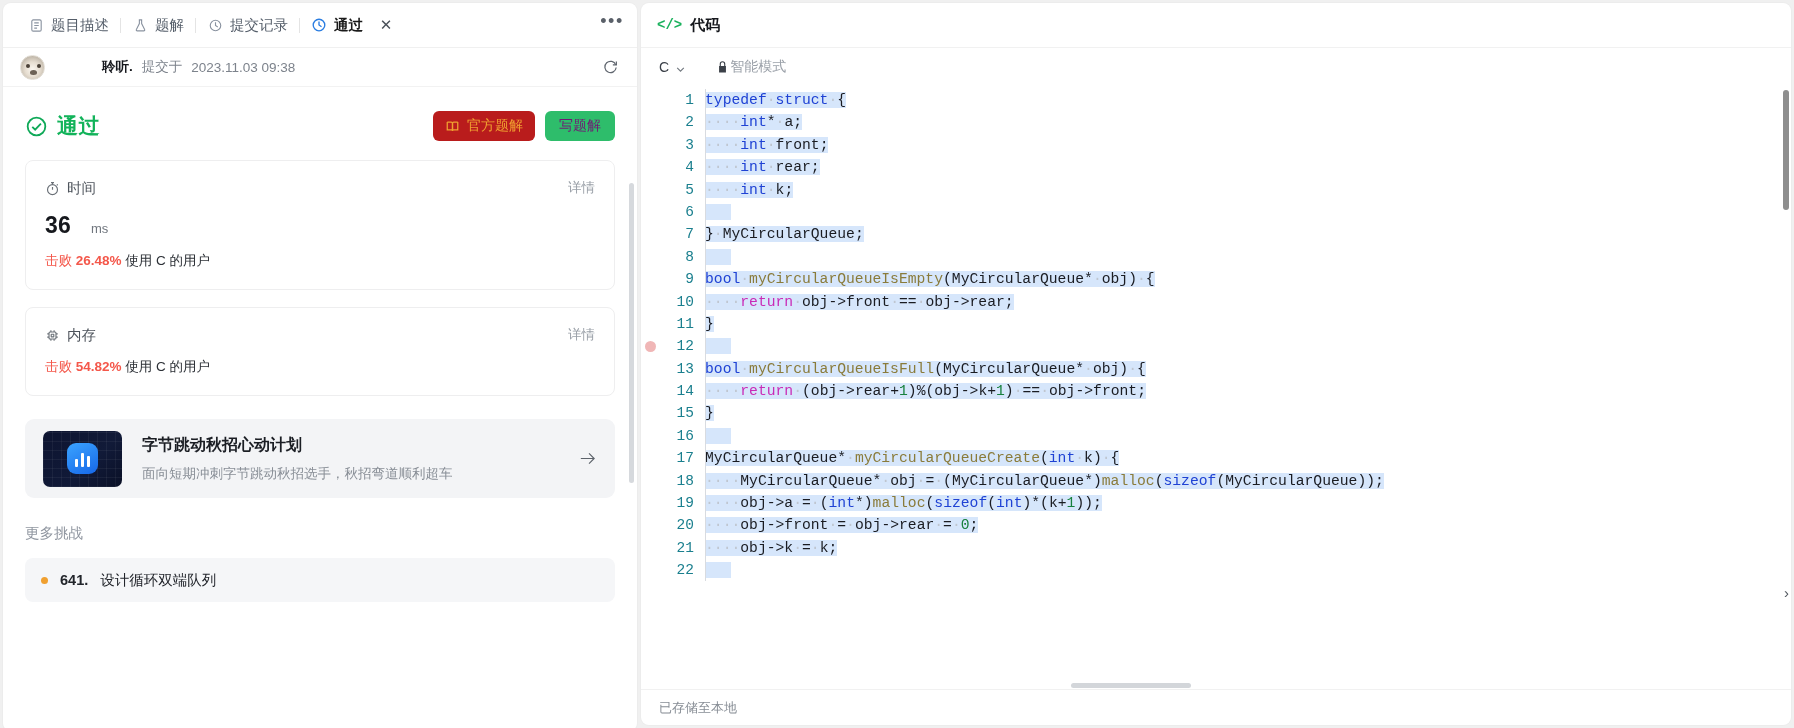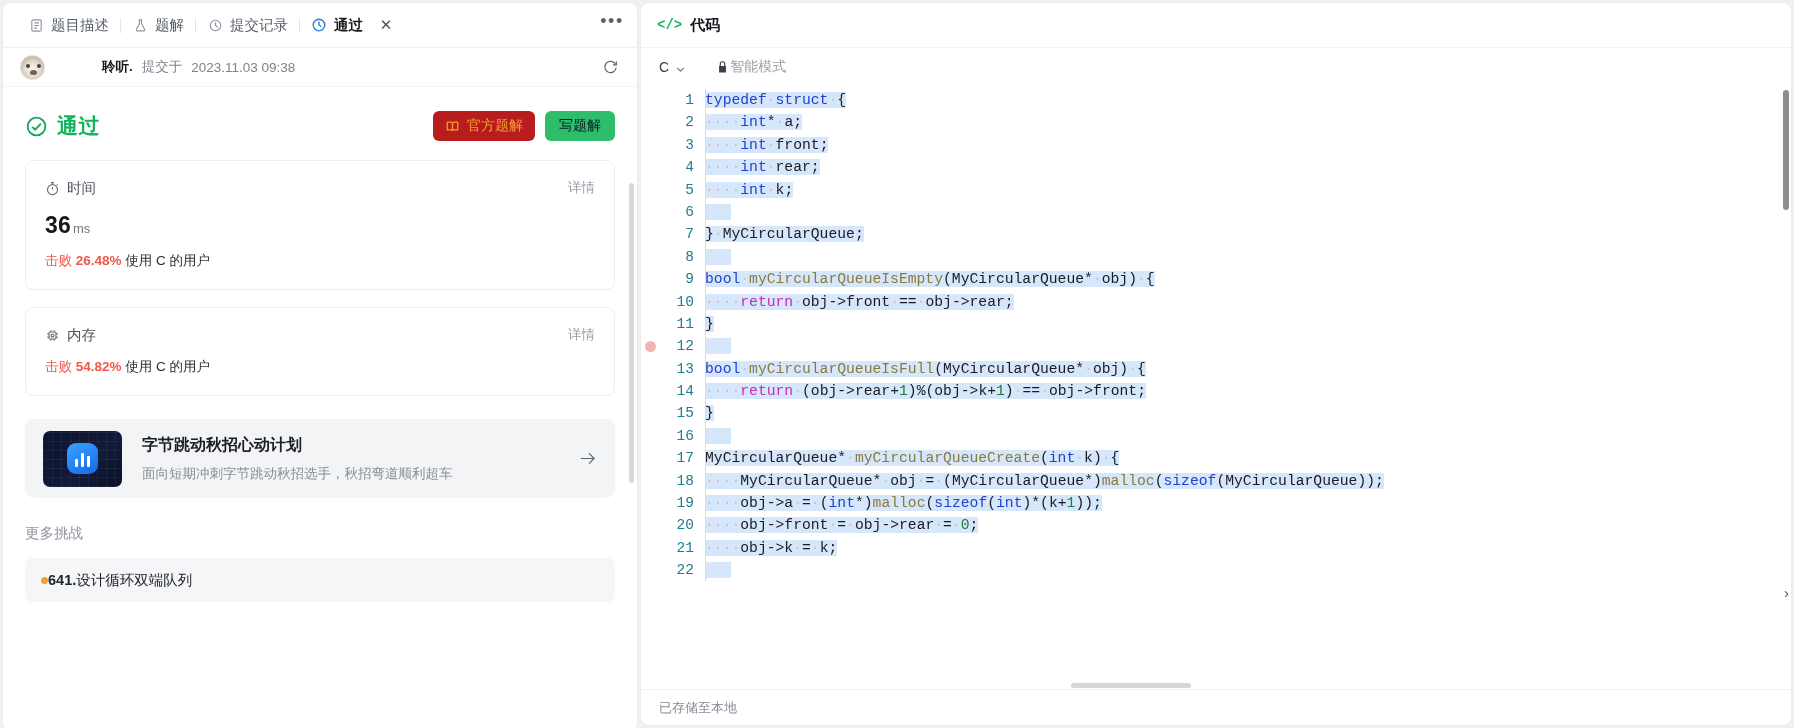--- a/index.html
+++ b/index.html
@@ -84,37 +84,37 @@
   .pass-text { font-size: 21px; color: #12b35a; font-weight: 600; letter-spacing: .5px; }
   .result-spacer { flex: 1; }
   .btn-solution {
     display: flex; align-items: center; gap: 7px;
     background: #b91c1c; color: #f0a030; border: none;
     border-radius: 6px; height: 30px; padding: 0 12px;
     font-size: 14px; cursor: pointer; font-family: inherit;
   }
   .book-icon { width: 15px; height: 15px; display:block; }
   .btn-write {
-    background: #2ebd6b; color: #0f172a; border: none; border-radius: 6px;
+    background: #2ebd6b; color: #701a75; border: none; border-radius: 6px;
     height: 30px; padding: 0 14px; margin-left: 10px;
     font-size: 14px; cursor: pointer; font-family: inherit;
   }
 
   .stat-card {
     border: 1px solid #eeeeef; border-radius: 8px;
     padding: 17px 19px 19px 19px; margin-top: 17px; background: #fff;
   }
   .stat-head { display: flex; align-items: center; height: 20px; }
   .stat-icon { width: 15px; height: 15px; margin-right: 7px; color: #6b7178; }
   .stat-title { font-size: 14.5px; color: #4e545c; }
   .stat-head-spacer { flex: 1; }
   .stat-detail { font-size: 13.5px; color: #9aa0a8; cursor: pointer; }
   .stat-value { margin-top: 14px; display: flex; align-items: baseline; }
   .stat-num { font-size: 23px; font-weight: 700; color: #16181d; letter-spacing: .2px; }
-  .stat-unit { font-size: 13px; color: #70767e; margin-left: 2px; }
+  .stat-unit { font-size: 13px; color: #70767e; margin-left: 20px; }
   .stat-beat { margin-top: 13px; font-size: 13.5px; color: #2c3036; }
   .beat-label { color: #f4574a; }
   .beat-pct { color: #f4574a; font-weight: 600; }
 
   .promo {
     margin-top: 23px; background: #f3f4f6; border-radius: 9px;
     height: 79px; display: flex; align-items: center; padding: 0 16px 0 18px; cursor: pointer;
   }
   .promo-thumb {
     width: 79px; height: 56px; border-radius: 7px; flex: 0 0 79px;
@@ -134,21 +134,21 @@
   .promo-badge i:nth-child(2){ height: 14px; }
   .promo-badge i:nth-child(3){ height: 11px; }
   .promo-text { margin-left: 20px; flex: 1; }
   .promo-title { font-size: 16px; color: #1b1e24; font-weight: 600; }
   .promo-sub { font-size: 13.5px; color: #888e96; margin-top: 9px; }
   .promo-arrow { color: #5d636b; width: 22px; height: 22px; }
 
   .more-challenges { margin-top: 26px; font-size: 14.5px; color: #9096a0; }
   .challenge-item {
     margin-top: 15px; background: #f5f6f8; border-radius: 8px; height: 44px;
-    display: flex; align-items: center; padding: 0 16px; gap: 0; cursor: pointer;
+    display: flex; align-items: center; padding: 0 16px; gap: 12px; cursor: pointer;
   }
   .ch-dot { width: 7px; height: 7px; border-radius: 50%; background: #f0a030; flex: 0 0 7px; }
   .ch-num { font-size: 14.5px; color: #22252b; font-weight: 600; }
   .ch-name { font-size: 14.5px; color: #22252b; }
 
   .left-scrollbar {
     position: absolute; right: 3px; top: 96px; width: 5px; height: 300px;
     border-radius: 3px; background: #d6d9dd;
   }
 

